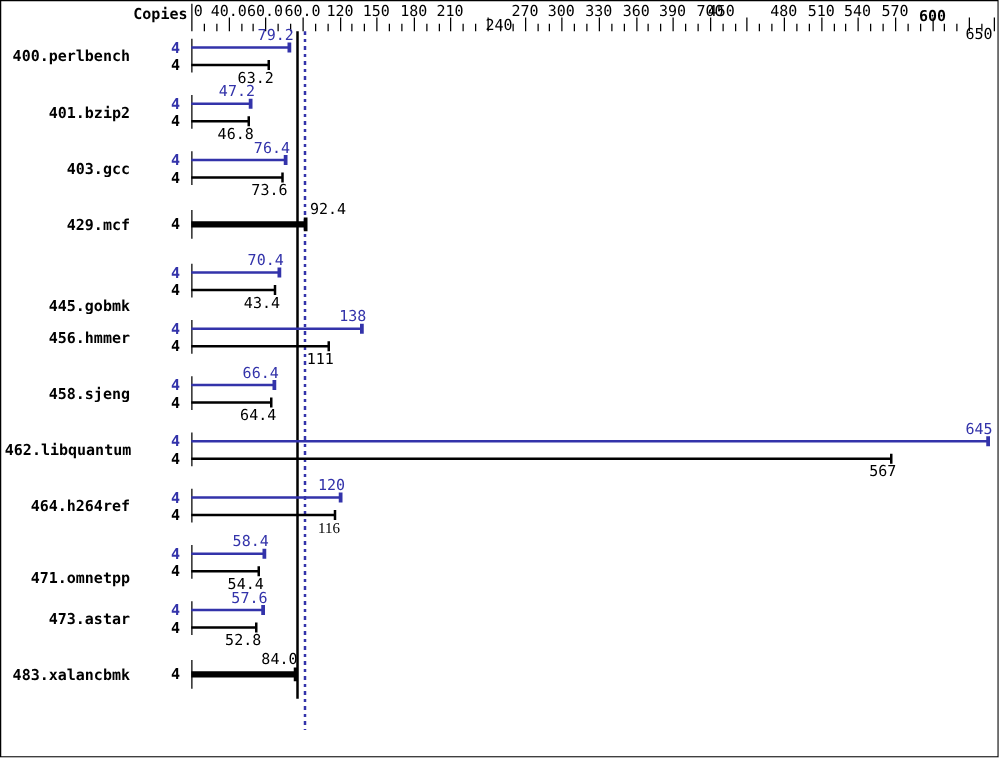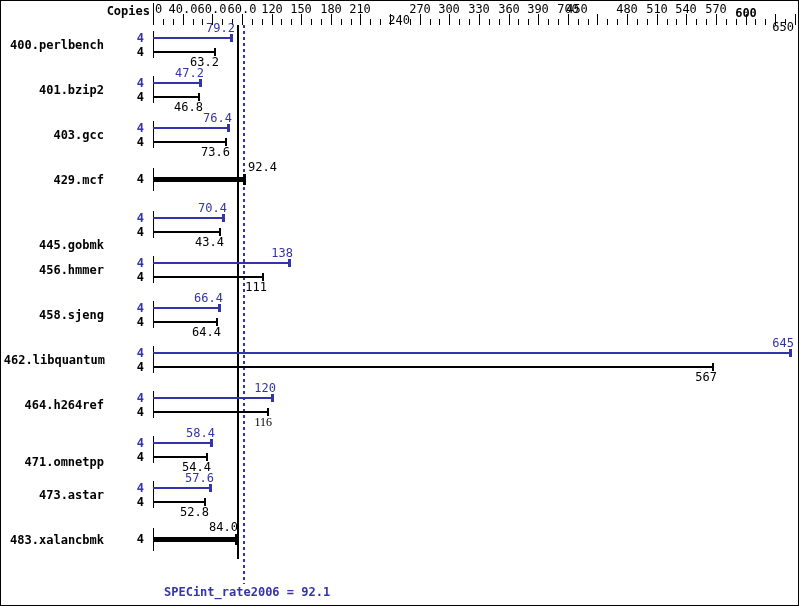--- a/index.html
+++ b/index.html
@@ -26,21 +26,20 @@
     width:2px;
     background:repeating-linear-gradient(to bottom,#3333aa 0px,#3333aa 3px,transparent 3px,transparent 6px);
   }
 </style>
 </head>
 <body>
 
 <div id="window">
   <div class="abs lbl bold right" style="left:40px;top:3px;width:109px;">Copies</div>
   <div id="plot"></div>
-  <div class="abs lbl bold blue" style="left:163px;top:584px;">SPECint_rate2006 = 92.1</div>
 <div class="abs tick" style="left: 152px; top: 2px; height: 22px;"></div>
     <div class="abs tick" style="left: 162px; top: 18px; height: 6px;"></div>
     <div class="abs tick" style="left: 172px; top: 18px; height: 6px;"></div>
     <div class="abs tick" style="left: 182px; top: 13px; height: 11px;"></div>
     <div class="abs tick" style="left: 192px; top: 18px; height: 6px;"></div>
     <div class="abs tick" style="left: 201px; top: 18px; height: 6px;"></div>
     <div class="abs tick" style="left: 211px; top: 13px; height: 11px;"></div>
     <div class="abs tick" style="left: 221px; top: 18px; height: 6px;"></div>
     <div class="abs tick" style="left: 231px; top: 18px; height: 6px;"></div>
     <div class="abs tick" style="left: 241px; top: 13px; height: 11px;"></div>

